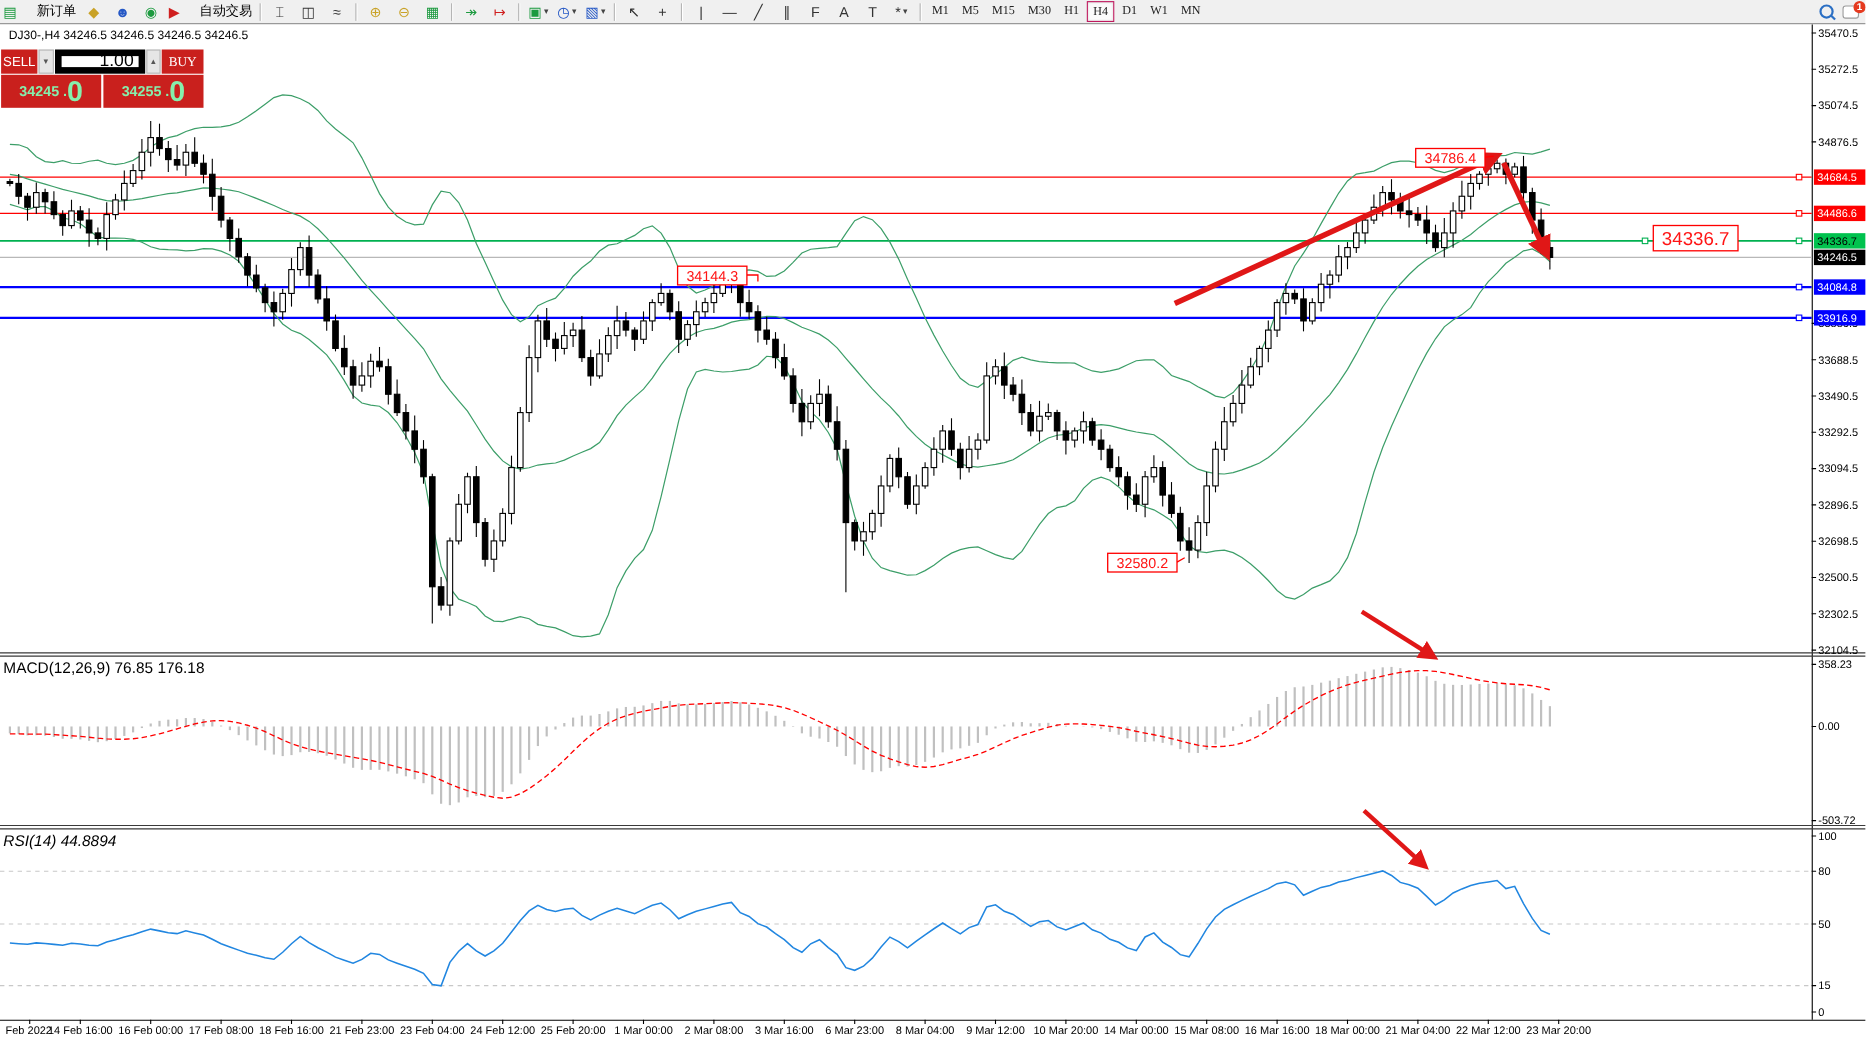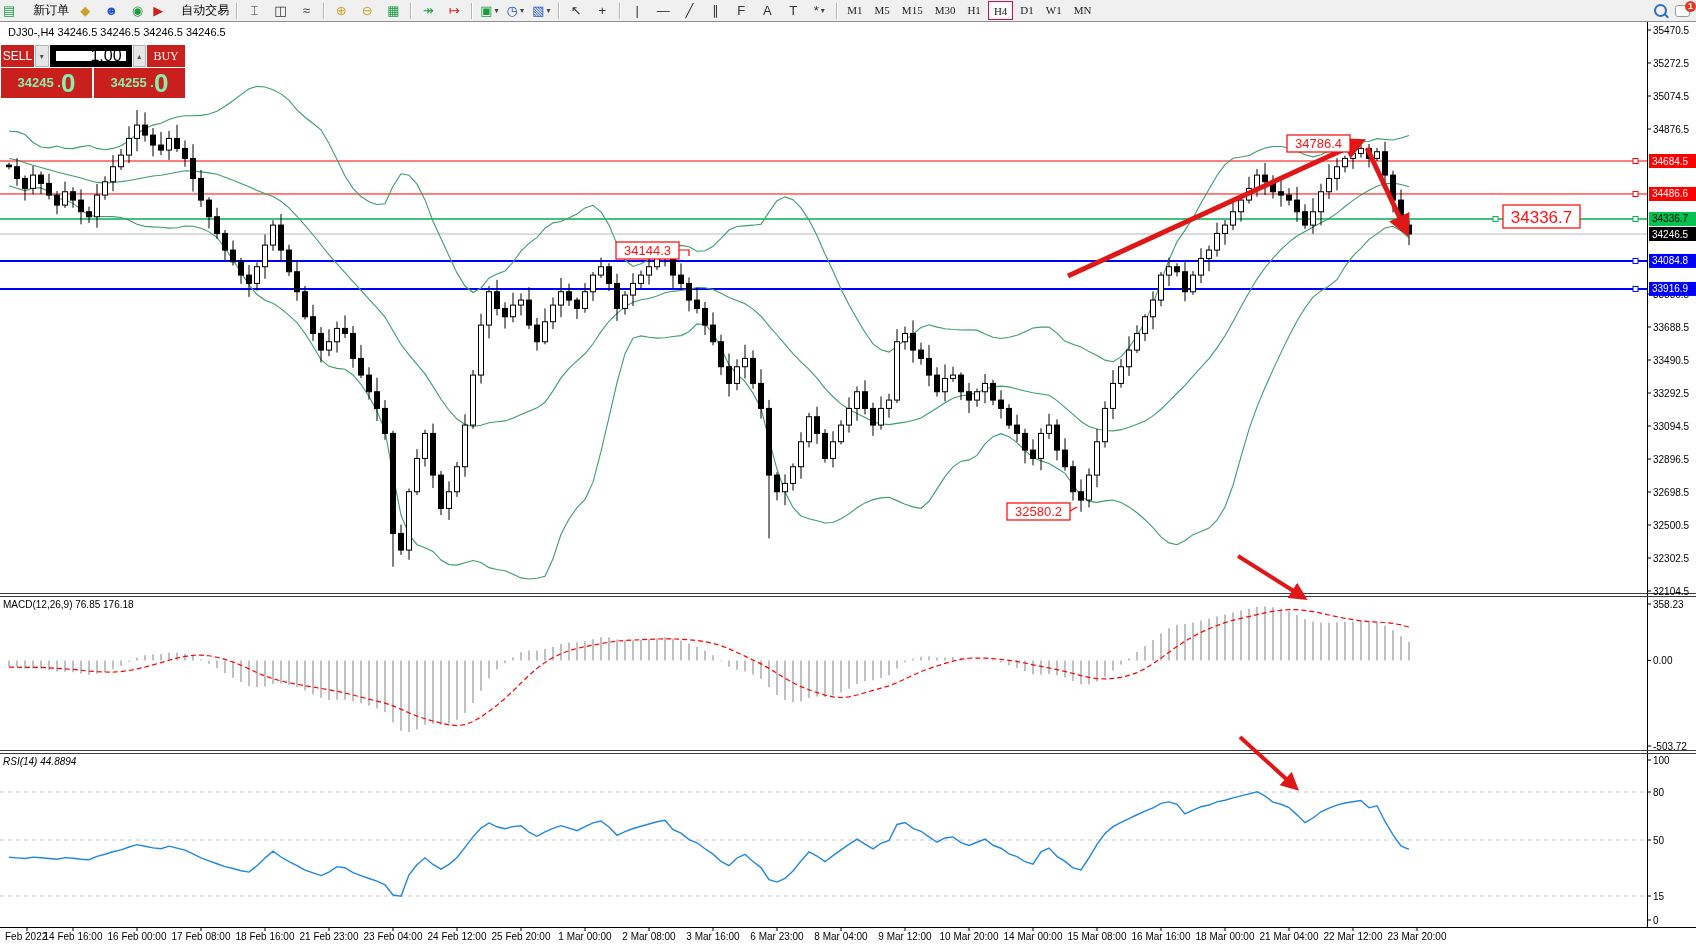--- a/index.html
+++ b/index.html
@@ -20,21 +20,21 @@
   .toolbar-right{margin-left:auto;display:flex;align-items:center;margin-right:6px;gap:8px;}
   .mag{width:9px;height:9px;border:2px solid #2b6fc4;border-radius:50%;position:relative;display:inline-block;}
   .mag:after{content:"";position:absolute;width:5px;height:2px;background:#2b6fc4;transform:rotate(45deg);
              right:-4px;bottom:-2px;}
   .bubble{width:13px;height:10px;border:1.5px solid #9a9a9a;border-radius:3px;position:relative;display:inline-block;background:#fff;}
   .badge{position:absolute;top:-5px;right:-7px;background:#e53a1f;color:#fff;font-size:9px;line-height:11px;
          min-width:11px;height:11px;border-radius:6px;text-align:center;font-weight:bold;}
   
   #chart-svg{position:absolute;left:0;top:0;z-index:1;}
   .chart-title{position:absolute;left:8px;top:26px;font-size:11px;color:#000;z-index:5;text-align:center;}
-  .ind-label{position:absolute;left:3px;font-size:10px;color:#000;z-index:5;}
+  .ind-label{position:absolute;left:3px;font-size:14px;color:#000;z-index:5;}
   #macd-label{top:599px;} #rsi-label{top:756px;font-style:italic;}
   
   .trade-panel{position:absolute;left:1px;top:45px;width:184px;z-index:10;font-family:"Liberation Sans",sans-serif;}
   .tp-row1{display:flex;height:22px;gap:1px;}
   .tp-sell,.tp-buy{background:#c9201d;color:#fff;font-size:12px;display:flex;align-items:center;justify-content:center;}
   .tp-sell{width:40px;} .tp-buy{width:46px;font-family:Liberation Serif, serif;}
   .tp-spin{width:14px;background:#e6e6e6;border:1px solid #b5b5b5;color:#555;font-size:7px;
            display:flex;align-items:center;justify-content:center;}
   .tp-vol{width:62px;border:6px solid #000000;background:#fff;font-size:16px;text-align:right;
           padding:0 4px;font-family:"Liberation Sans",sans-serif;}

